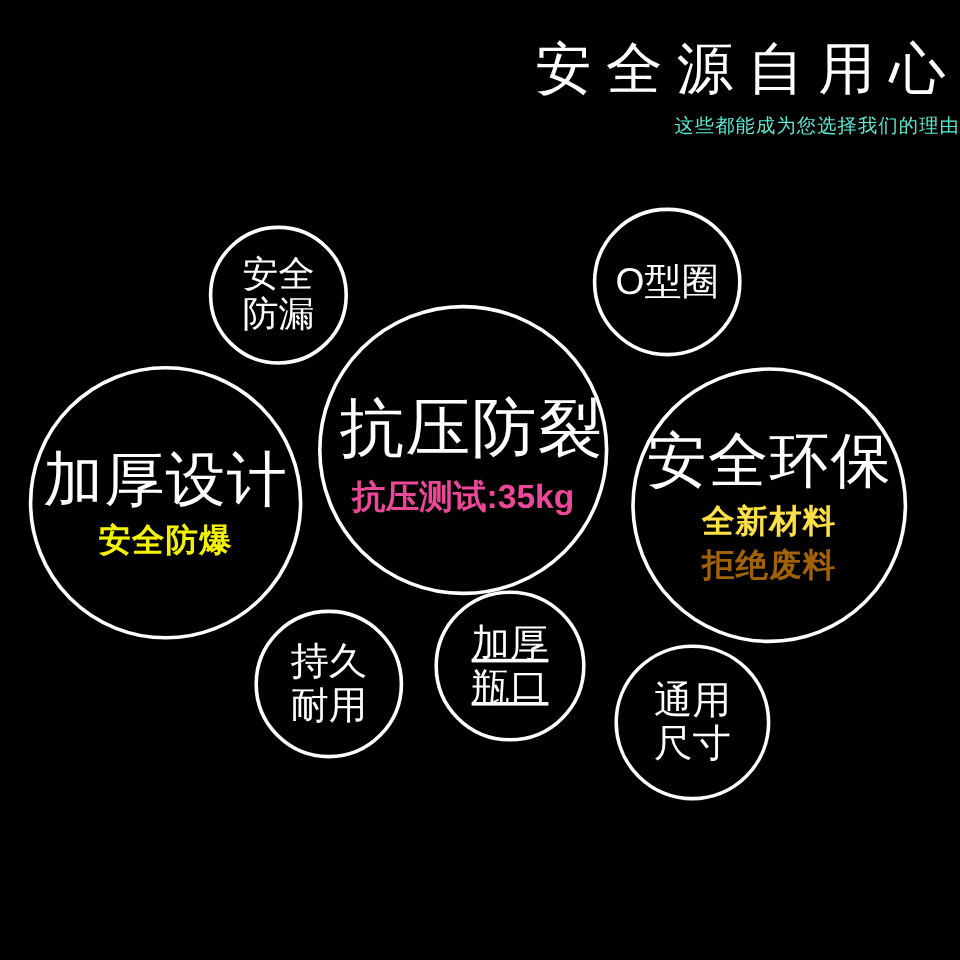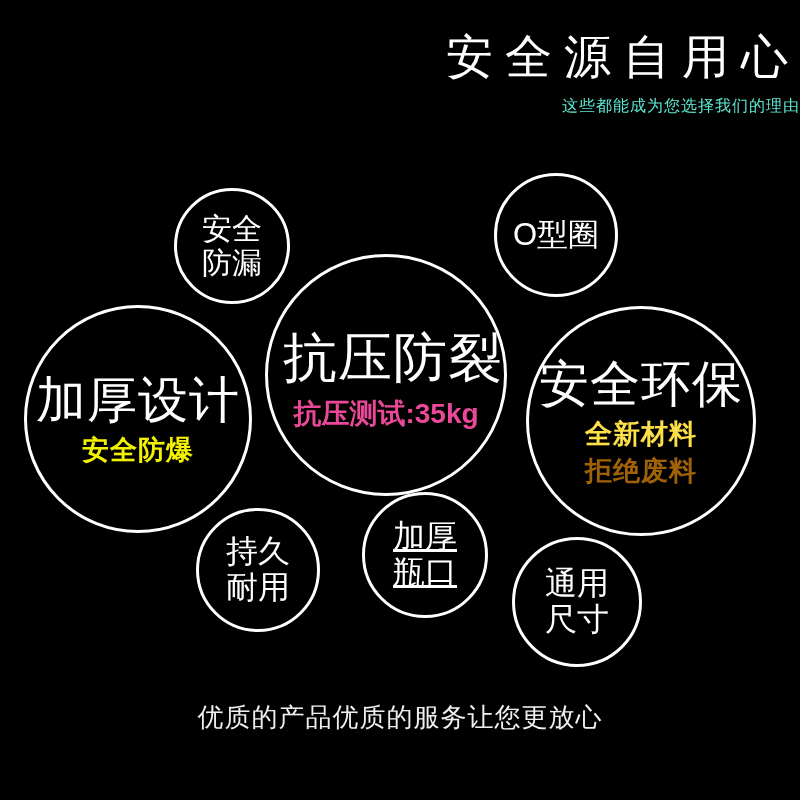--- a/index.html
+++ b/index.html
@@ -96,21 +96,21 @@
   #bub-jiahousheji .b-sub { font-size: 27px; margin-top: 7px; letter-spacing: 1px; }
 
   #bub-kangyafanglie { left: 265px; top: 254px; width: 242px; height: 242px; }
   #bub-kangyafanglie .b-main { font-size: 54px; letter-spacing: 1px; margin-top: 6px; margin-left: 14px; }
   #bub-kangyafanglie .b-sub { font-size: 28px; margin-top: 10px; letter-spacing: 0px; }
 
   #bub-anquanhuanbao { left: 526px; top: 306px; width: 230px; height: 230px; align-items: center; }
   #bub-anquanhuanbao .b-main { font-size: 50px; letter-spacing: 1px; }
   #bub-anquanhuanbao .b-sub { font-size: 27px; margin-top: 7px; letter-spacing: 1px; }
 
-  #bub-chijiunaiyong { left: 196px; top: 508px; width: 124px; height: 124px; }
+  #bub-chijiunaiyong { left: 212px; top: 508px; width: 124px; height: 124px; }
   #bub-chijiunaiyong .b-main { font-size: 32px; }
 
   #bub-jiahoupingkou { left: 362px; top: 492px; width: 126px; height: 126px; }
   #bub-jiahoupingkou .b-main { font-size: 32px; text-decoration: underline; }
 
   #bub-tongyongchicun { left: 512px; top: 537px; width: 130px; height: 130px; }
   #bub-tongyongchicun .b-main { font-size: 32px; }
 
   
   .footer {
@@ -172,15 +172,14 @@
       <div class="b-main">瓶口</div>
     </div>
 
     <div class="bubble small" id="bub-tongyongchicun">
       <div class="b-main">通用</div>
       <div class="b-main">尺寸</div>
     </div>
 
   </div>
 
-  <div class="footer">优质的产品优质的服务让您更放心</div>
 
 </div>
 
 </body></html>

